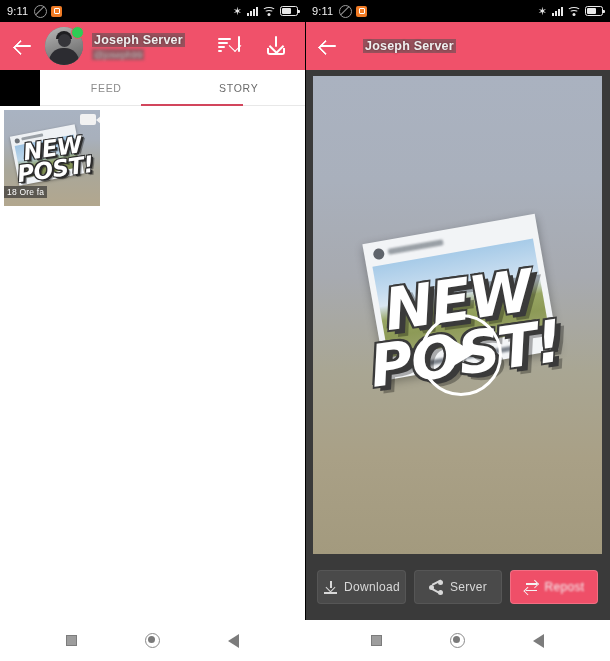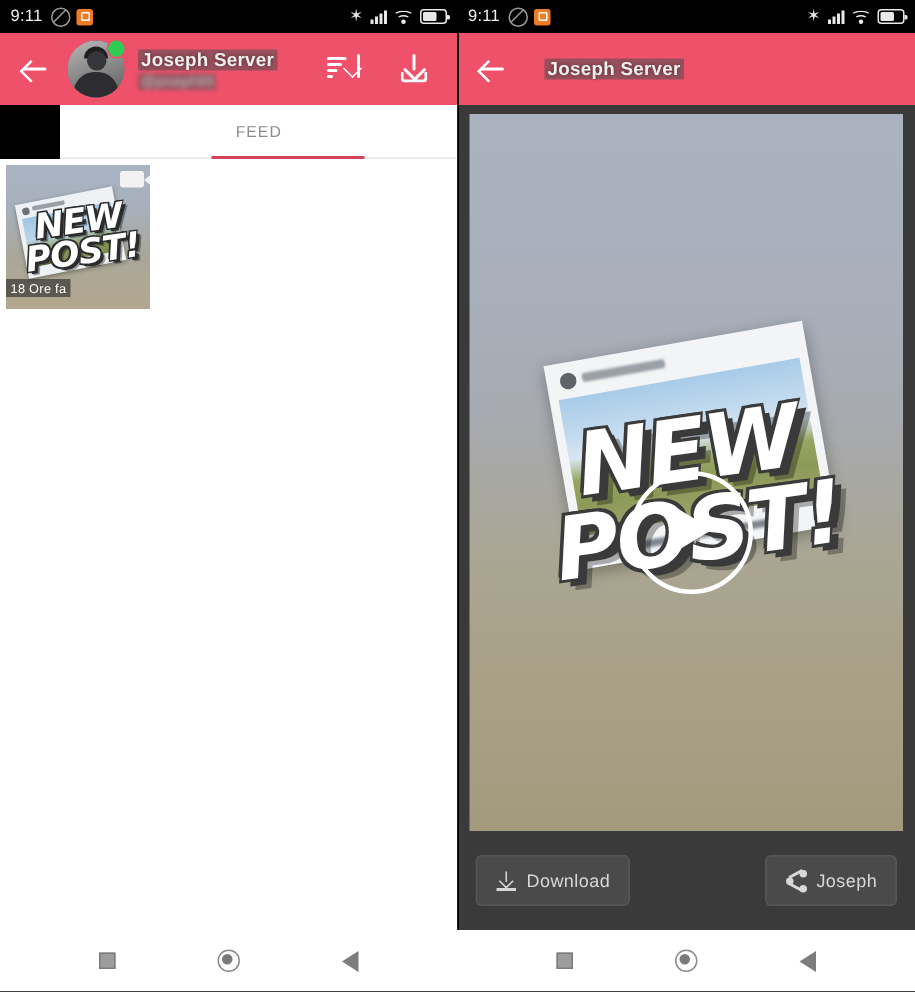--- a/index.html
+++ b/index.html
@@ -556,21 +556,21 @@
   }
 
   
   .actionbar {
     position: absolute;
     left: 0; right: 0; bottom: 0;
     height: 66px;
     background: #3a3a3a;
     display: flex;
     align-items: center;
-    justify-content: space-between;
+    justify-content: flex-start;
     gap: 8px;
     padding: 0 12px;
     box-sizing: border-box;
   }
   .act-btn {
     display: flex;
     align-items: center;
     justify-content: center;
     gap: 6px;
     height: 34px;
@@ -764,20 +764,23 @@
             <span class="chev"></span>
             <span class="tray"></span>
         </div>
       </div>
     </div>
 
     <div class="tabs">
       <div class="tab">
         <span class="tl">FEED</span>
       </div>
+      <div class="tab active">
+        <span class="tl">STORY</span>
+      </div>
       <div class="tabs-divider"></div>
       <div class="tab-underline"></div>
     </div>
 
     <div class="grid-area">
       <div class="thumb">
         <div class="thumb-bg"></div>
         <div class="polaroid">
           <div class="ph-head"></div>
           <div class="ph-user"></div>
@@ -853,21 +856,30 @@
           <span class="act-label">Download</span>
         </div>
         <div class="act-btn">
           <span class="ic-small ic-share">
             <span class="node n1"></span>
               <span class="node n2"></span>
               <span class="node n3"></span>
             <span class="ln l1"></span>
               <span class="ln l2"></span>
           </span>
-          <span class="act-label">Joseph</span>
+          <span class="act-label">Server</span>
+        </div>
+        <div class="act-btn primary">
+          <span class="ic-small ic-repost">
+            <span class="bar b1"></span>
+              <span class="bar b2"></span>
+            <span class="t1"></span>
+              <span class="t2"></span>
+          </span>
+          <span class="act-label">Repost</span>
         </div>
       </div>
     </div>
   </div>
 
   <div class="panel-gap"></div>
 
   <div class="navbar">
     <div class="nav-half">
       <div class="nav-ic nav-recents"></div>

